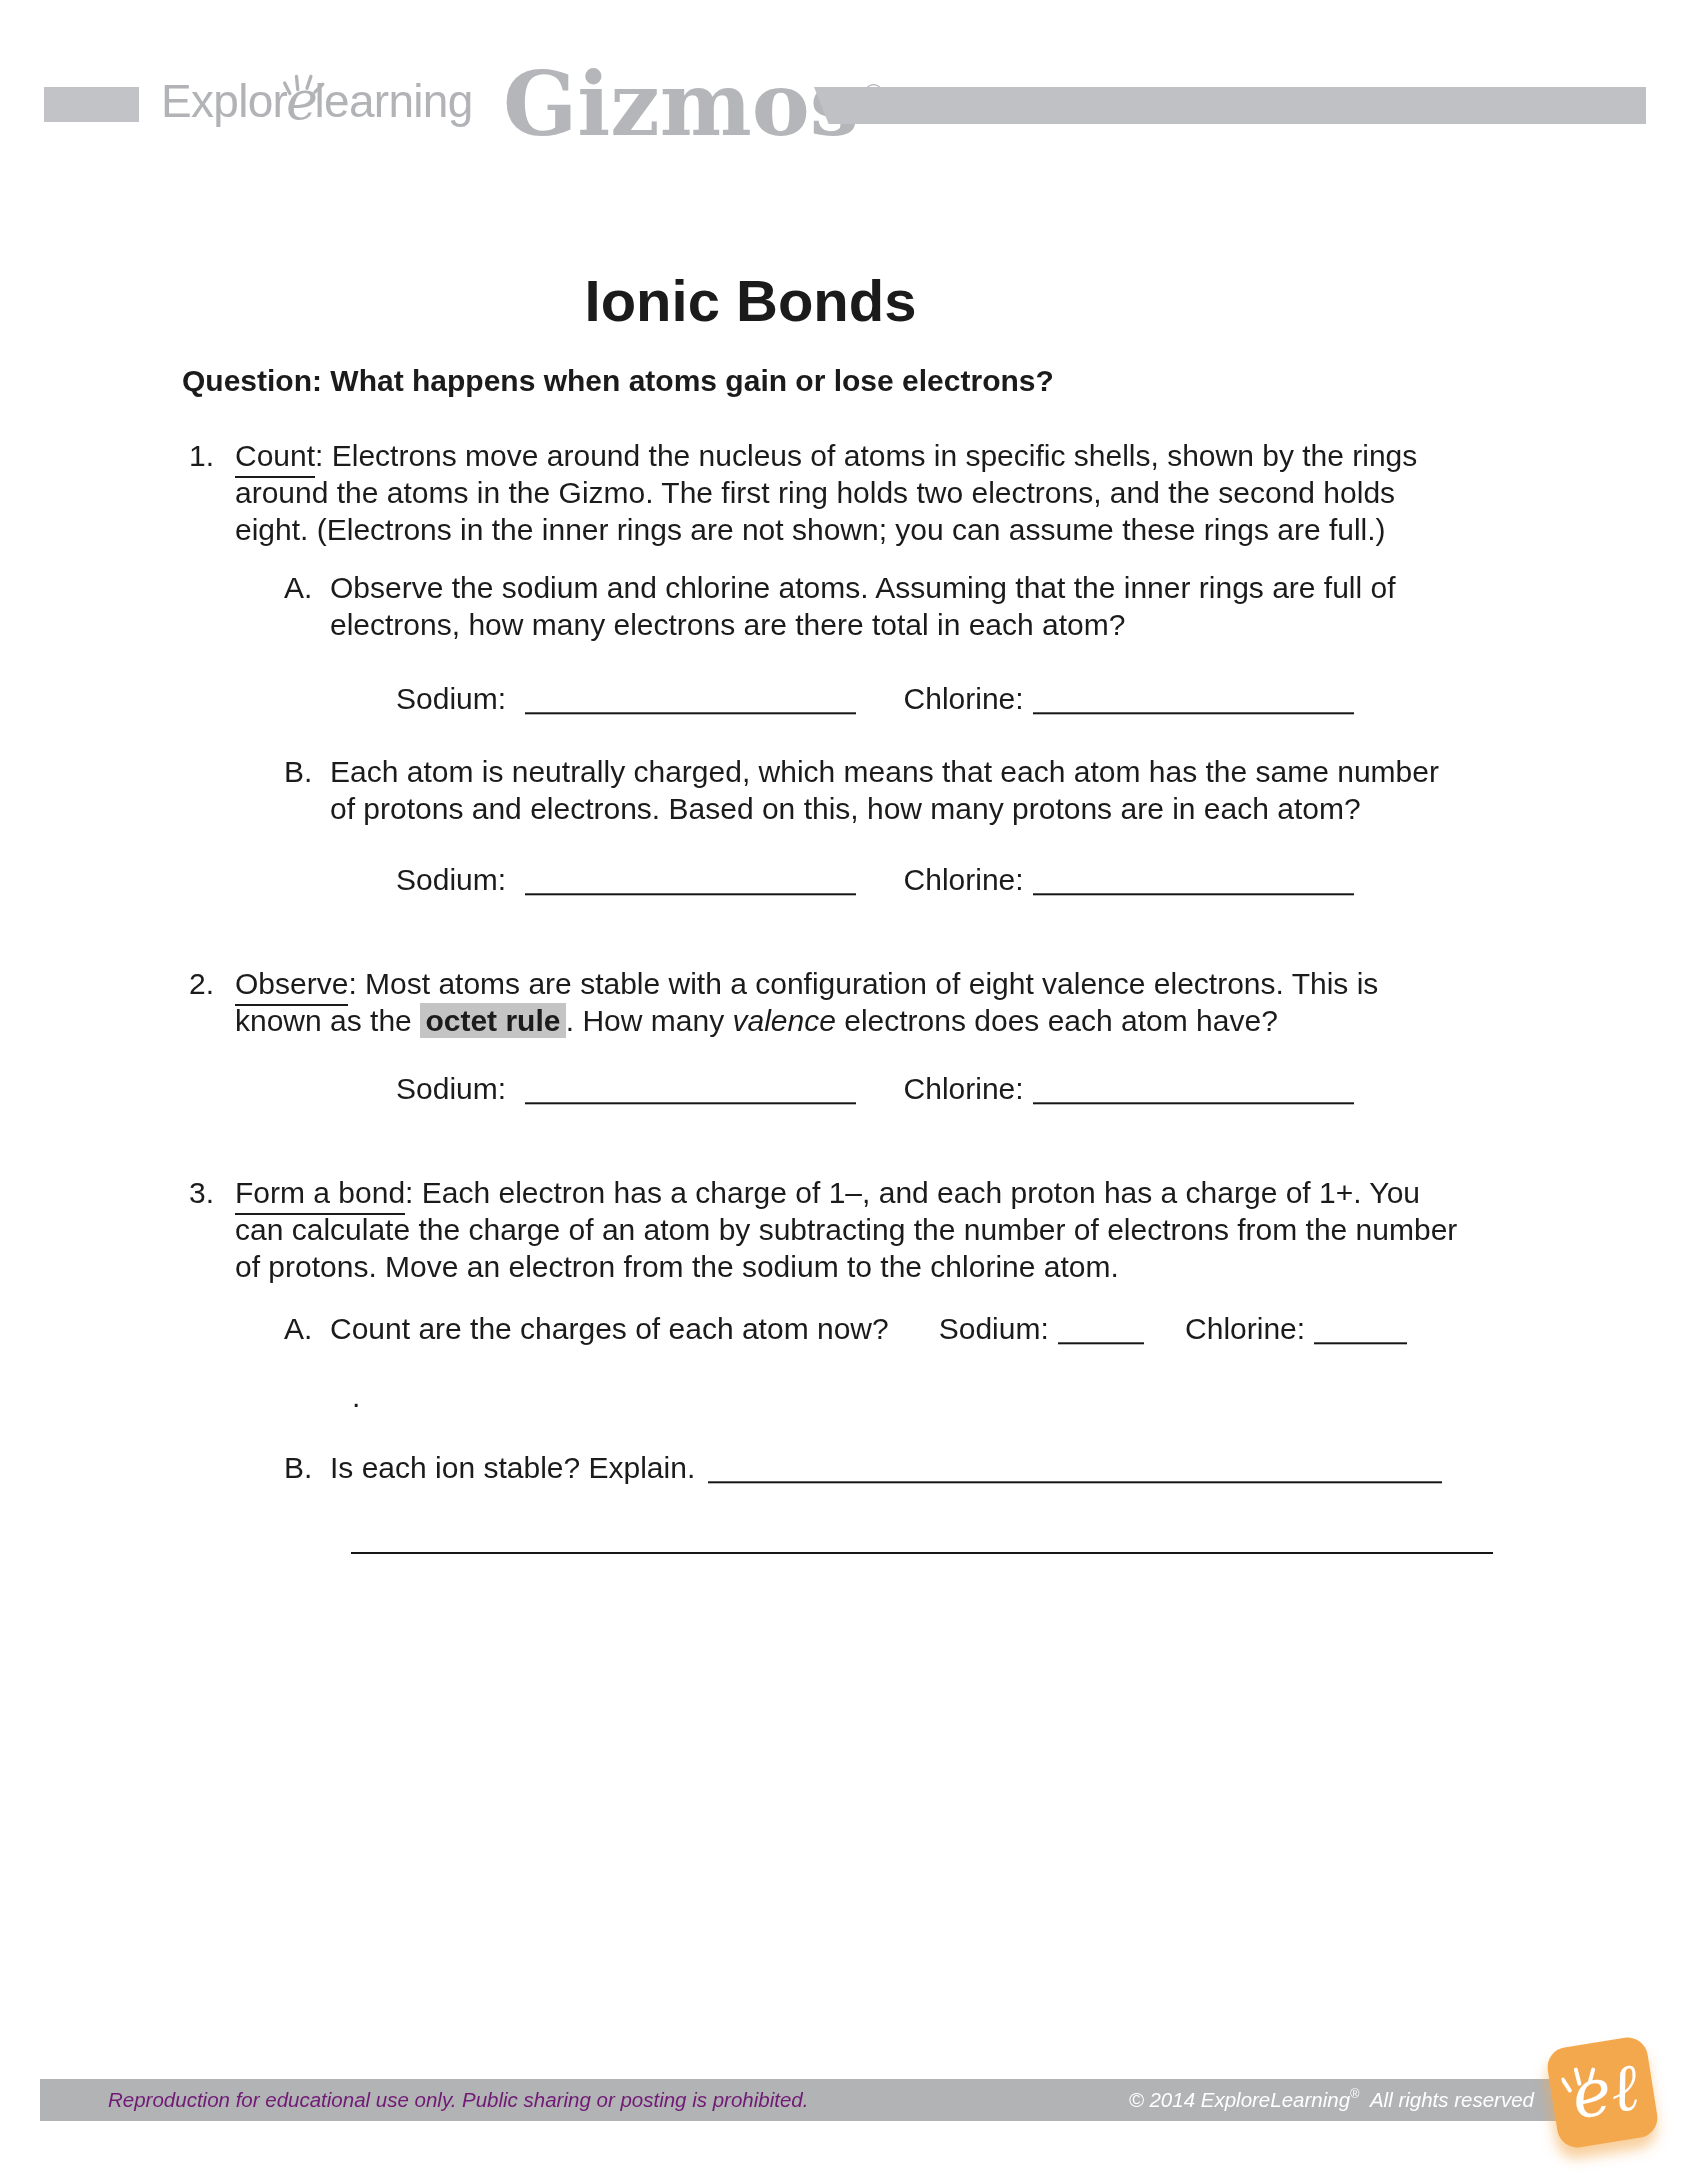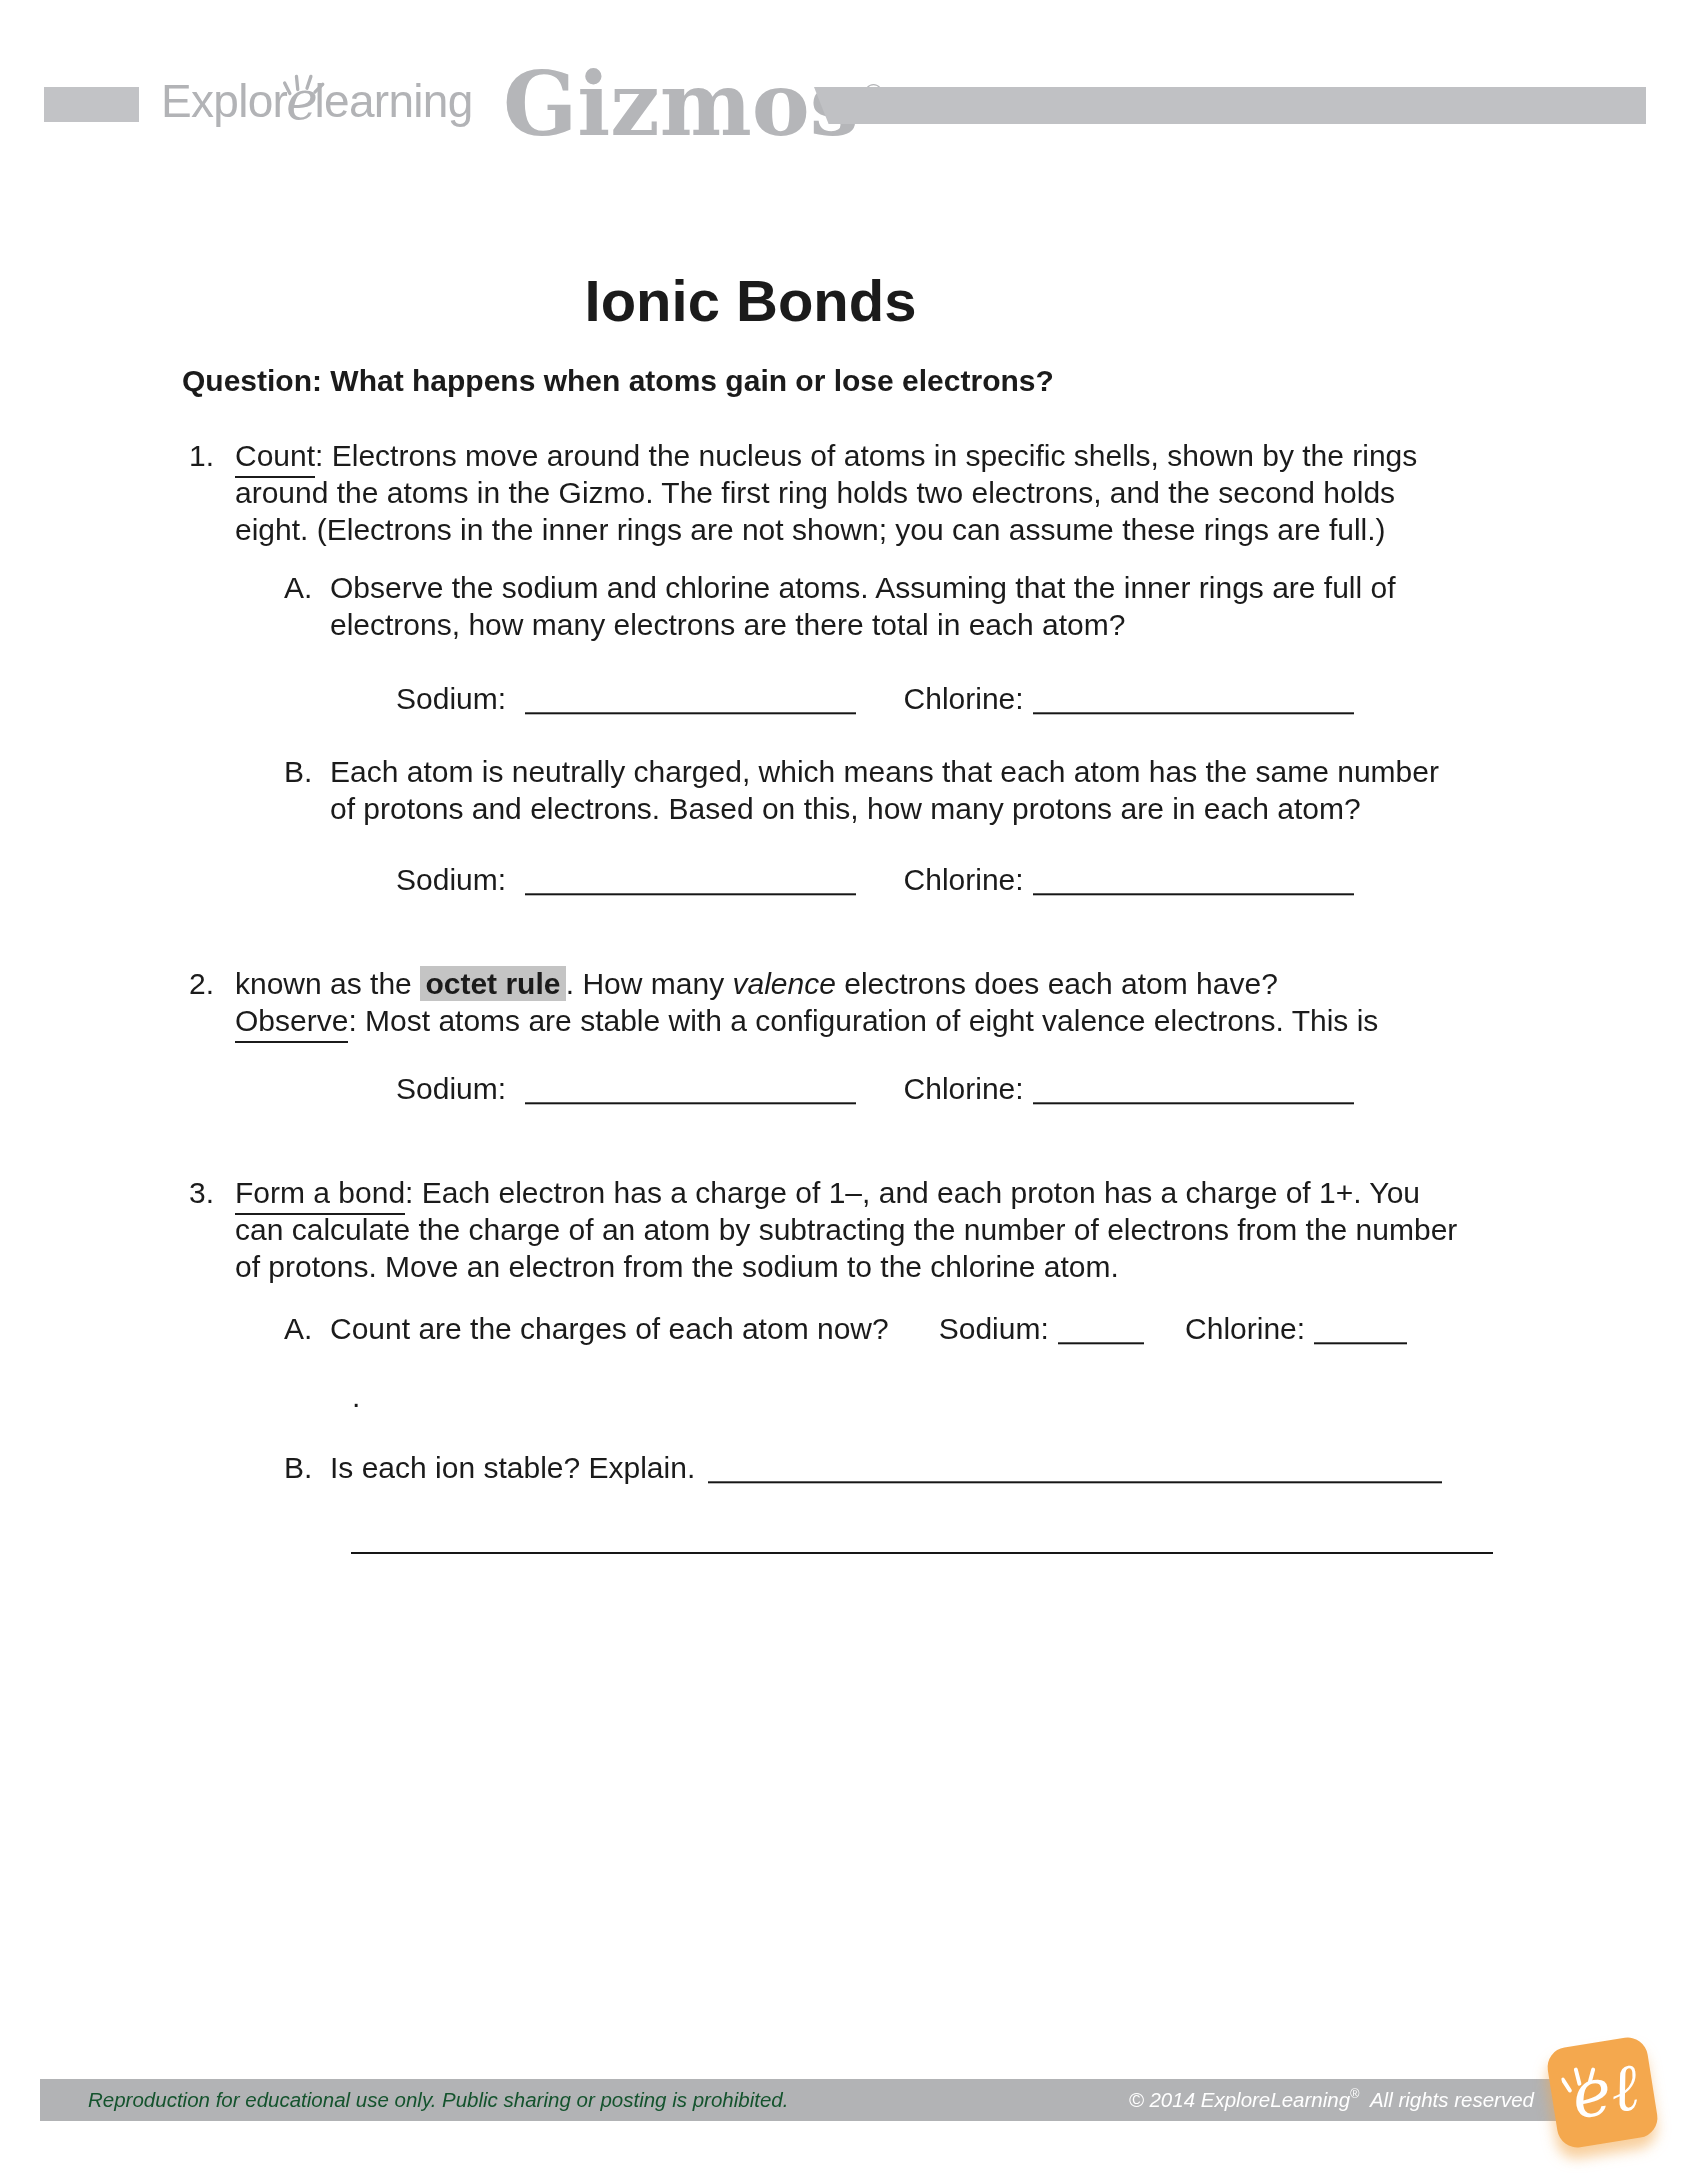--- a/index.html
+++ b/index.html
@@ -35,21 +35,21 @@
   .w140{width:93px;margin-left:9.3px;}
   .w1110{width:734px;margin-left:13.2px;}
   .gap75{display:inline-block;width:50px;}
   .gap62{display:inline-block;width:41px;}
   .ml72{margin-left:48px;}
   .stray-period{position:absolute;left:352px;top:1380px;font-size:30px;}
   .bline2{position:absolute;left:351px;top:1519px;width:1142px;height:33px;border-bottom:2.6px solid #161616;}
   
   .footer-bar{position:absolute;left:40px;top:2079px;width:1518px;height:42px;background:#b2b3b5;
     display:flex;align-items:center;}
-  .footer-left{margin-left:48px;font-size:20.5px;font-style:italic;color:#14532d;white-space:nowrap;}
+  .footer-left{margin-left:68px;font-size:20.5px;font-style:italic;color:#701a75;white-space:nowrap;}
   .footer-right{margin-left:auto;margin-right:24px;font-size:20.5px;color:#ffffff;white-space:nowrap;font-style:italic;}
   .footer-right sup{font-size:12.6px;position:relative;top:-1.3px;}
   .footer-right .post{margin-left:10.6px;}
   .el-badge{position:absolute;left:1552px;top:2042px;width:101px;height:101px;background:#f4a84e;
     border-radius:20px;transform:rotate(-9deg);box-shadow:-2.6px 10.6px 13.2px rgba(243,167,77,.55);}
   .el-badge .mono{position:absolute;left:20px;top:6.6px;font-family:"DejaVu Serif", serif;font-style:italic;
     font-size:66px;color:#ffffff;line-height:86px;}
   .el-badge .badge-rays{position:absolute;left:12px;top:9.3px;}
 </style>
 </head>
@@ -102,22 +102,22 @@
   </div>
 </div>
 
 <div class="answer-row" style="left:396px;top:861px;">
   <span>Sodium:</span><span class="blank w500"></span><span class="ml72">Chlorine:</span><span class="blank w485"></span>
 </div>
 
 <div class="item" style="left:189px;top:965px;">
   <div class="num">2.</div>
   <div class="lines">
+    <div><span class="kw">Observe</span><span>: Most atoms are stable with a configuration of eight valence electrons. This is</span></div>
     <div><span>known as the </span><span class="hl">octet rule</span><span>. How many </span><span class="it">valence</span><span> electrons does each atom have?</span></div>
-    <div><span class="kw">Observe</span><span>: Most atoms are stable with a configuration of eight valence electrons. This is</span></div>
   </div>
 </div>
 
 <div class="answer-row" style="left:396px;top:1070px;">
   <span>Sodium:</span><span class="blank w500"></span><span class="ml72">Chlorine:</span><span class="blank w485"></span>
 </div>
 
 <div class="item" style="left:189px;top:1174px;">
   <div class="num">3.</div>
   <div class="lines">

